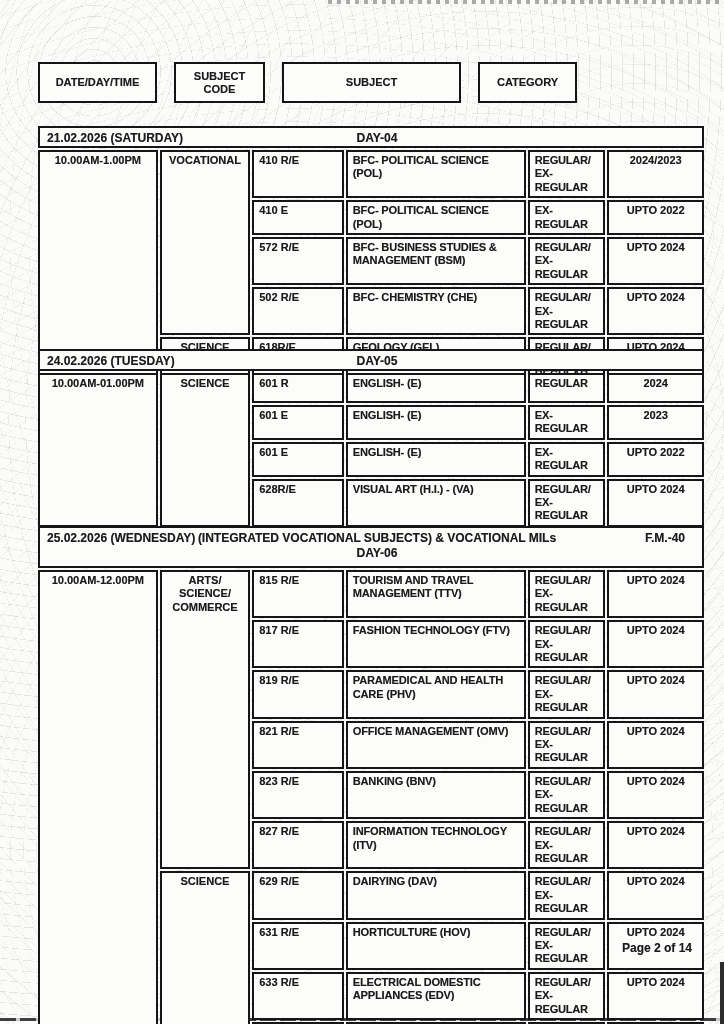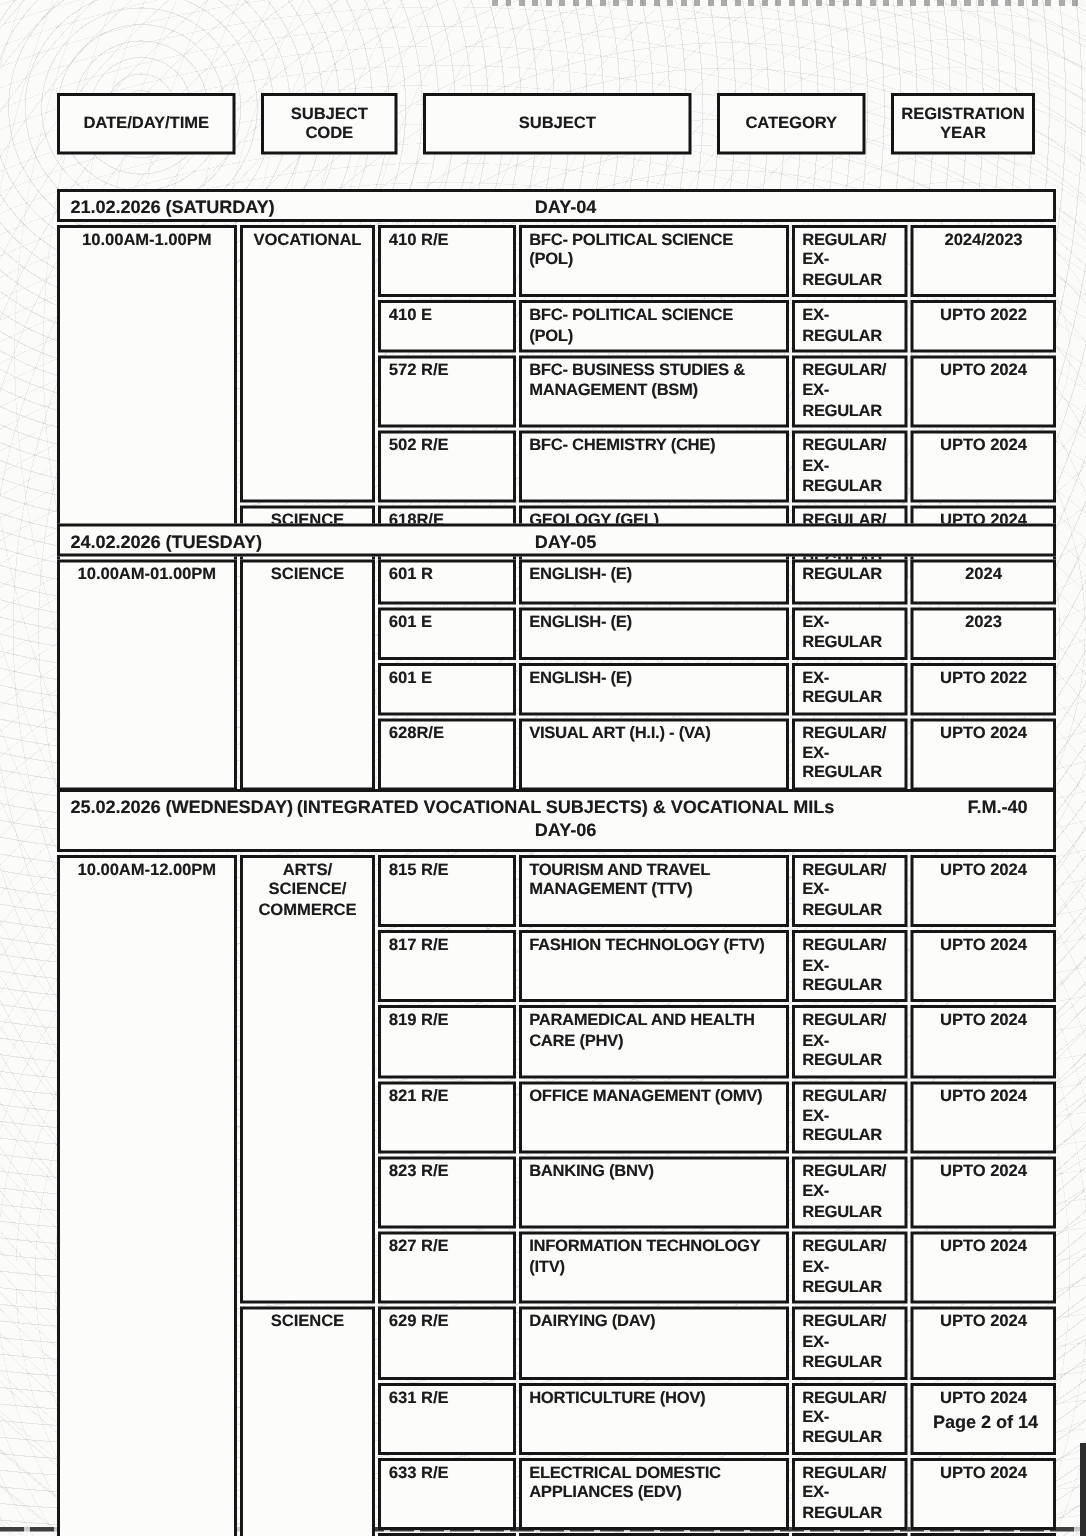--- a/index.html
+++ b/index.html
@@ -80,23 +80,20 @@
         <span>DATE/DAY/TIME</span>
       </div>
     <div class="header-box hb-2">
         <span>SUBJECT CODE</span>
       </div>
     <div class="header-box hb-3">
         <span>SUBJECT</span>
       </div>
     <div class="header-box hb-4">
         <span>CATEGORY</span>
-      </div>
-    <div class="header-box hb-5">
-        <span>REGISTRATION YEAR</span>
       </div>
   </div>
 
   <div id="sections">
       <div class="section sec-0" style="top: 124px;">
         <table class="sched">
           <colgroup>
             <col style="width: 119px;">
             <col style="width: 90px;">
             <col style="width: 91px;">

